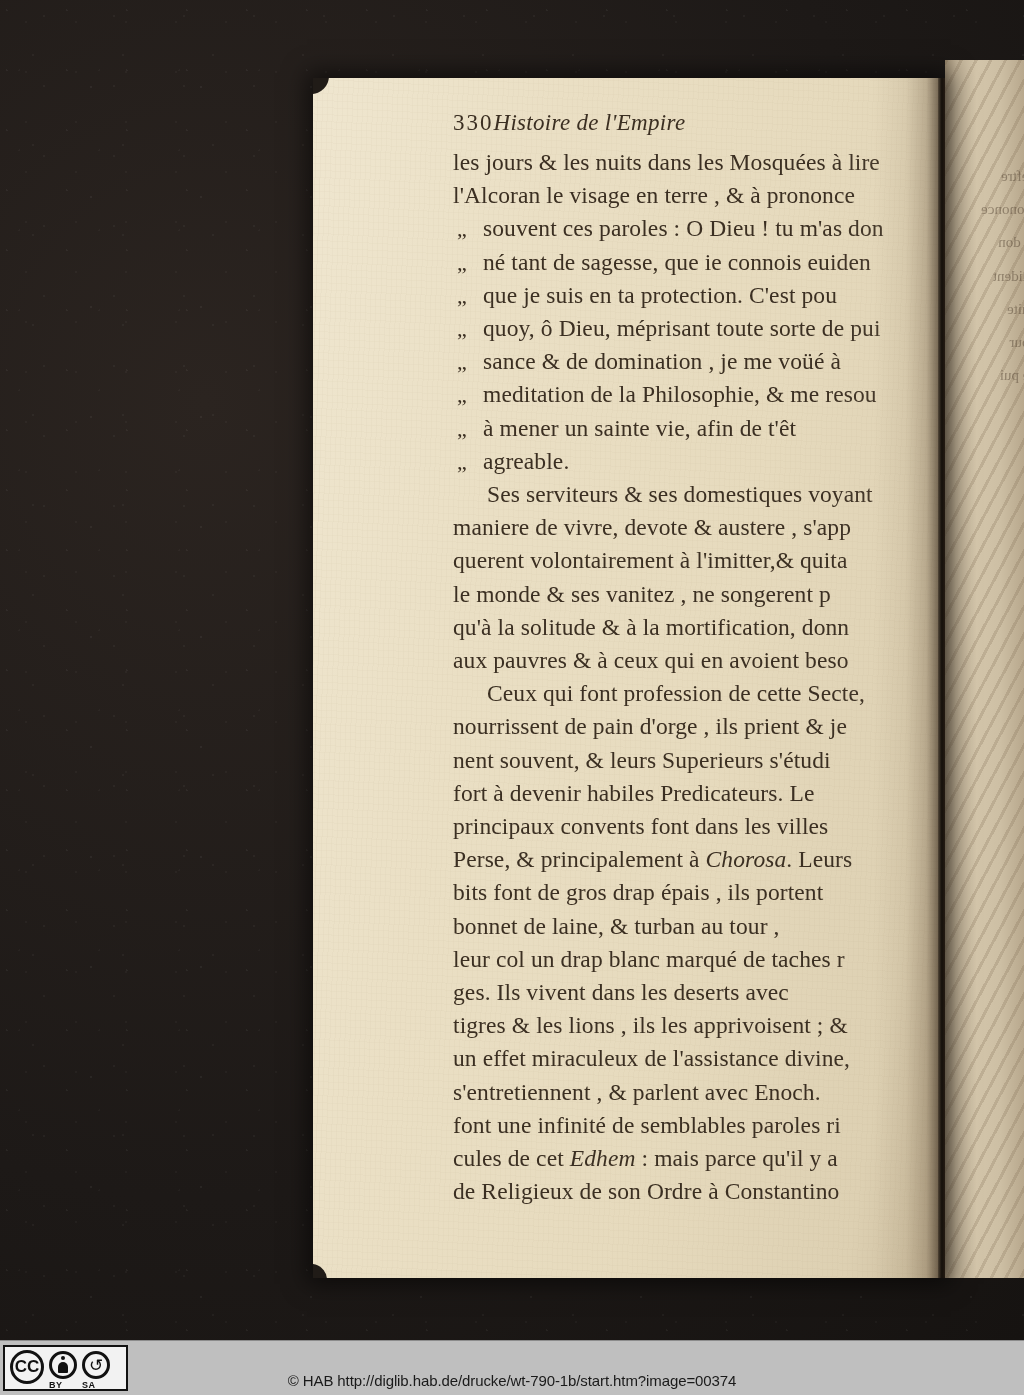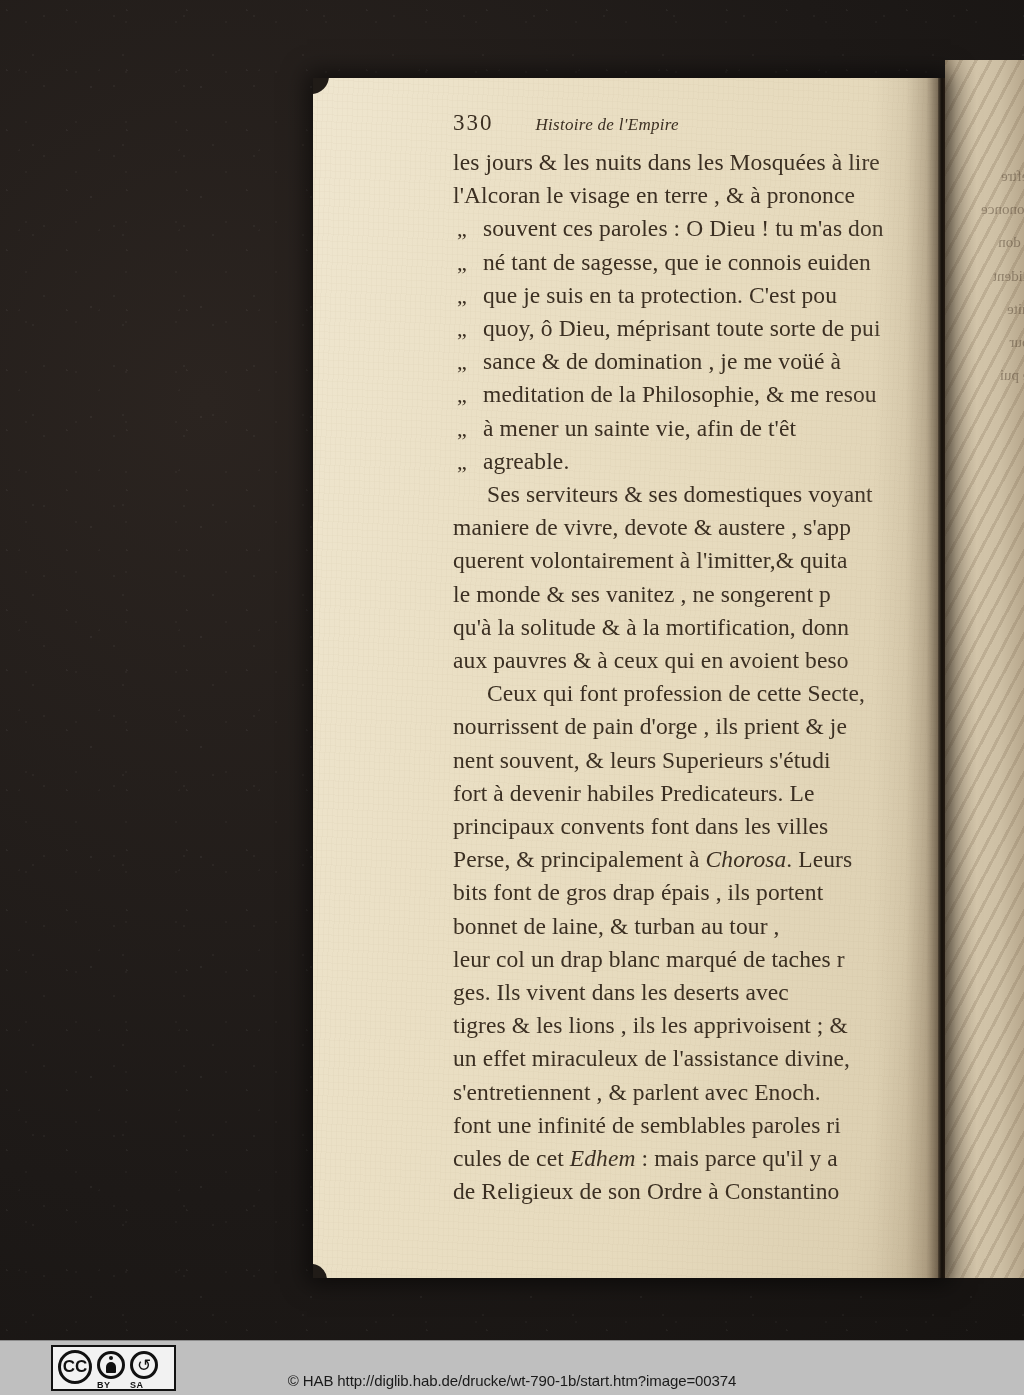--- a/index.html
+++ b/index.html
@@ -94,22 +94,21 @@
   }
   .header{
     display:flex;align-items:baseline;height:34px;
     white-space:nowrap;
   }
   .folio{
     font-size:23px;letter-spacing:2px;
     font-family:"Liberation Serif",serif;
   }
   .running-title{
-    margin-left:42px;
-    font-size:17px;font-style:italic;letter-spacing:.3px;
+    font-size:23px;font-style:italic;letter-spacing:.3px;
   }
   .body{
     margin-top:2px;
     font-size:23.5px;
     line-height:33.2px;
     letter-spacing:.1px;
   }
   .line{ white-space:nowrap; }
   .line.ind     { padding-left:34px; }
   .line.quoted  { padding-left:4px; }
@@ -132,21 +131,20 @@
     background:#bfbfbf;
     border-top:1px solid #8c8c8c;
   }
   .cc-badge{
     position:absolute;left:3px;top:4px;width:125px;height:46px;
     background:#f2f2f2;
     border:2px solid #111;
     display:flex;align-items:flex-start;gap:5px;
     padding:3px 4px 0 5px;
     box-sizing:border-box;
-    margin-left:48px;
   }
   .cc-mark{ position:relative;width:34px;height:34px; }
   .cc-mark .ring{
     position:absolute;inset:0;border:3px solid #111;border-radius:50%;
     background:#f2f2f2;
     display:flex;align-items:center;justify-content:center;
     font-family:"Liberation Sans",sans-serif;
     font-weight:bold;font-size:17px;color:#111;
   }
   .cc-small{ position:relative;width:28px;height:40px; }

